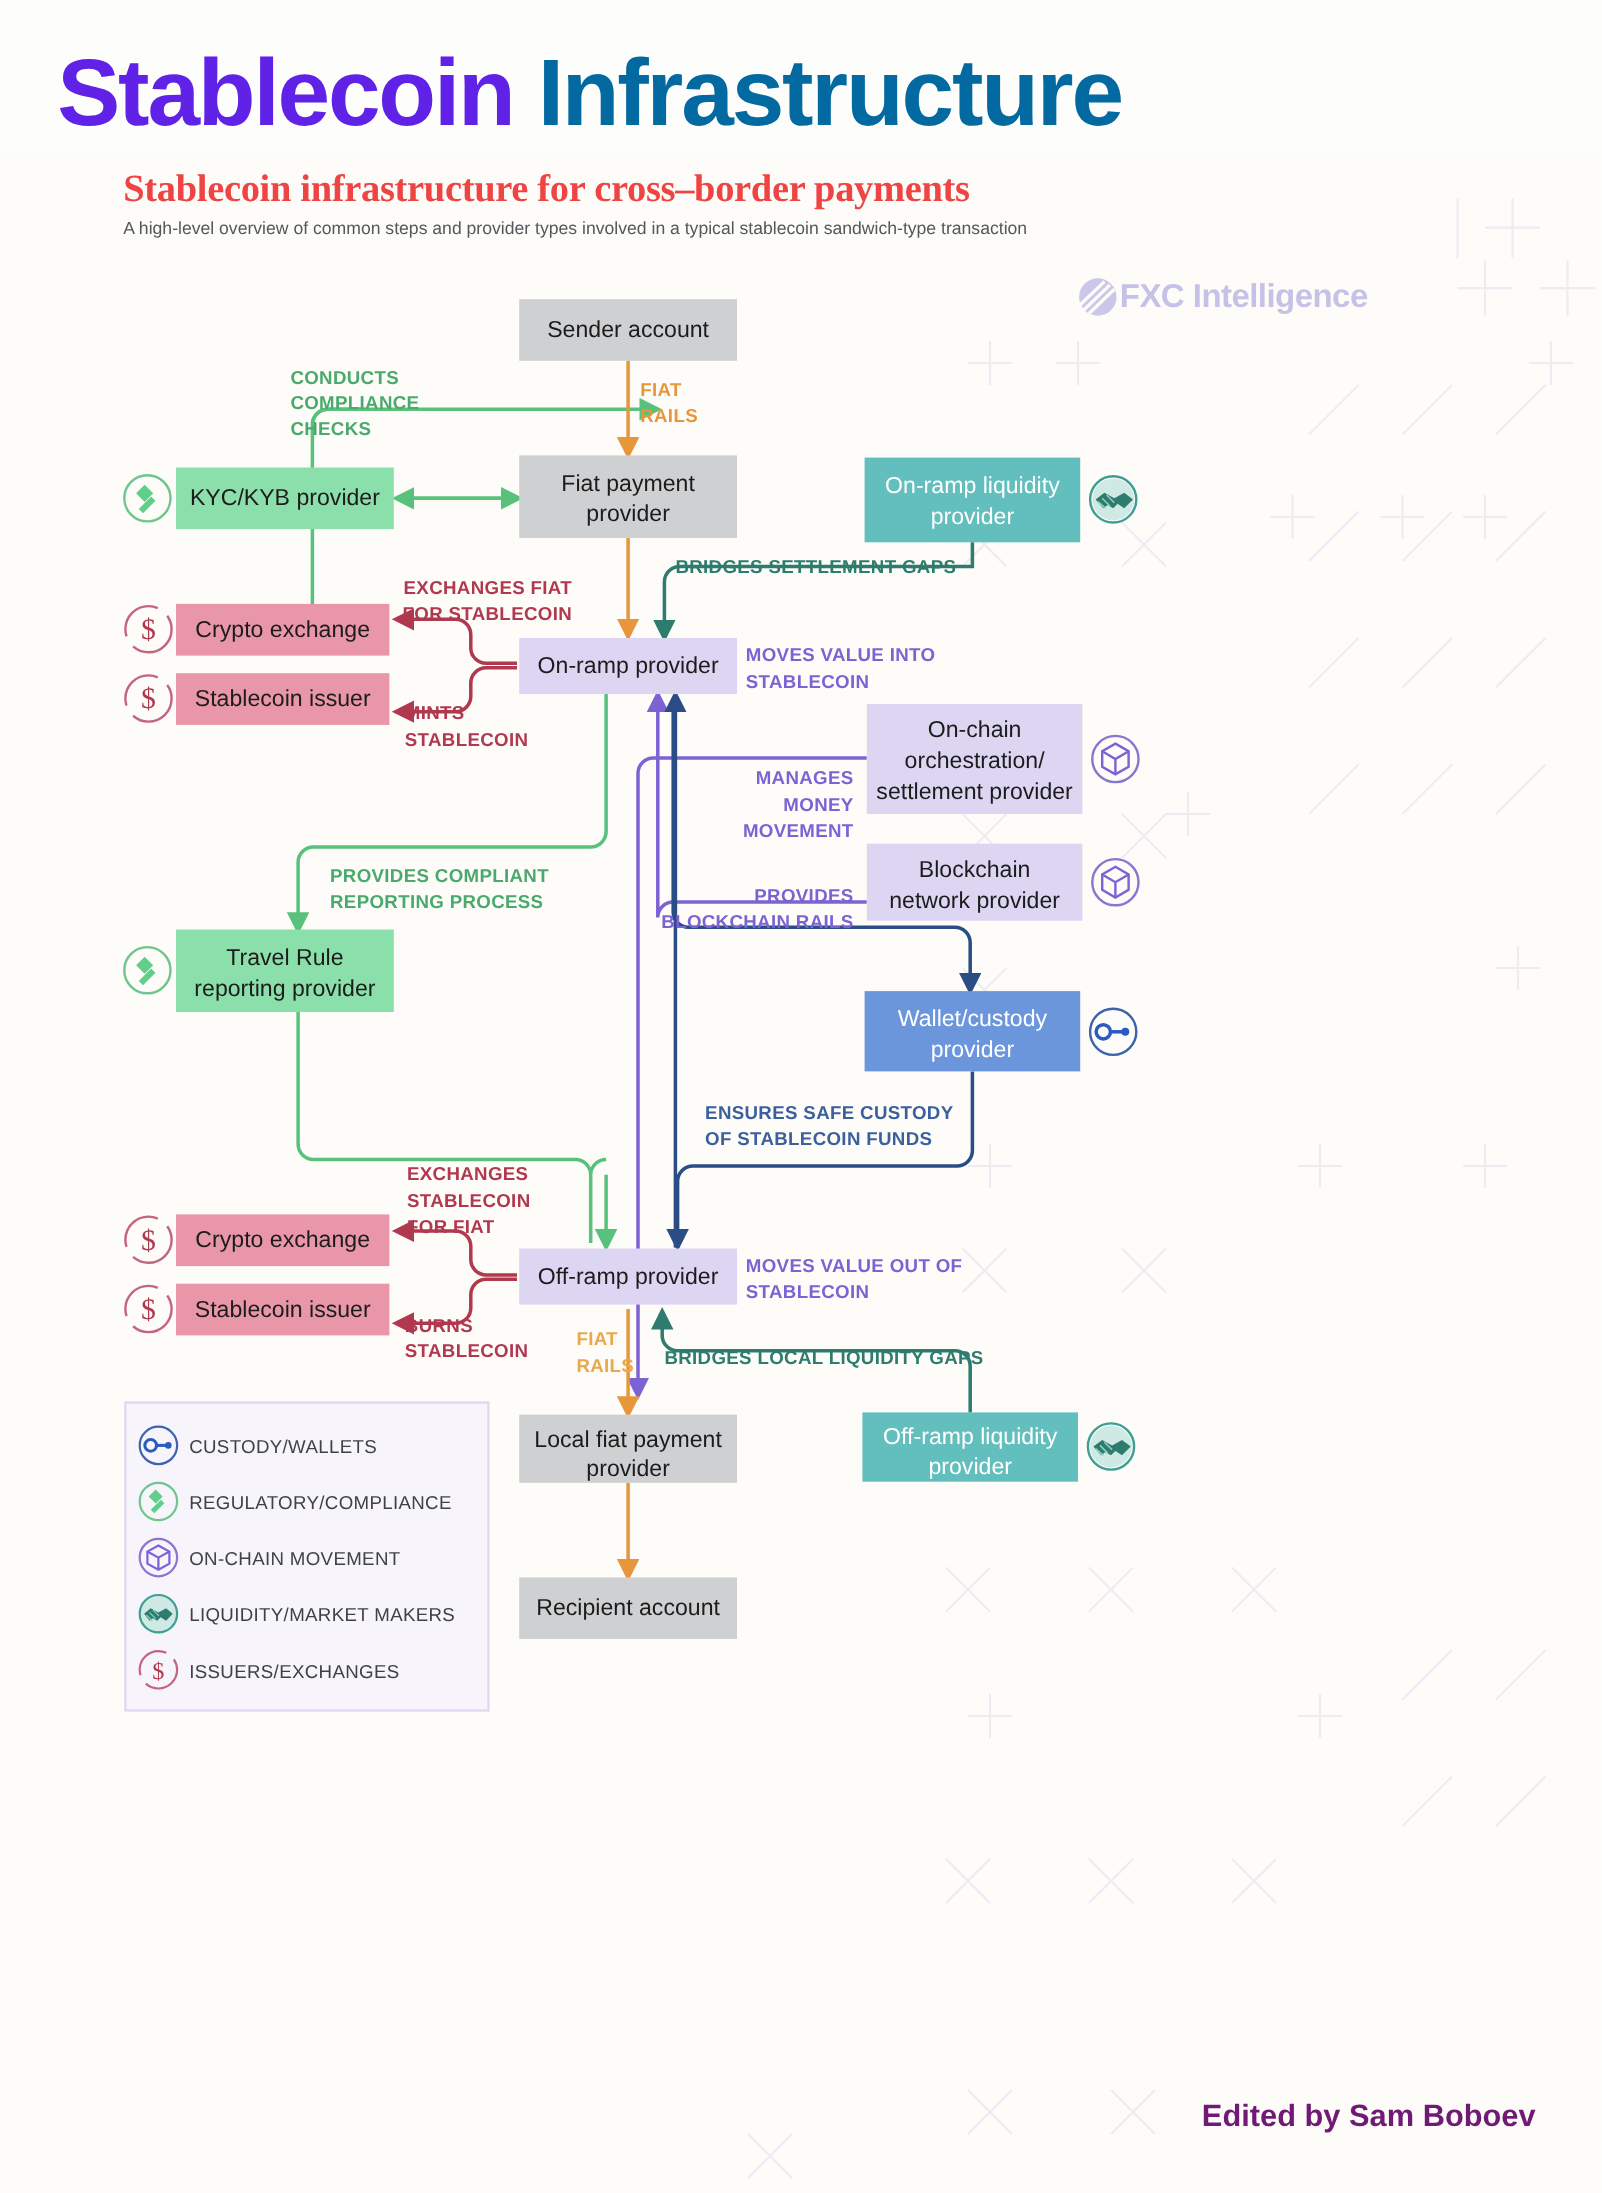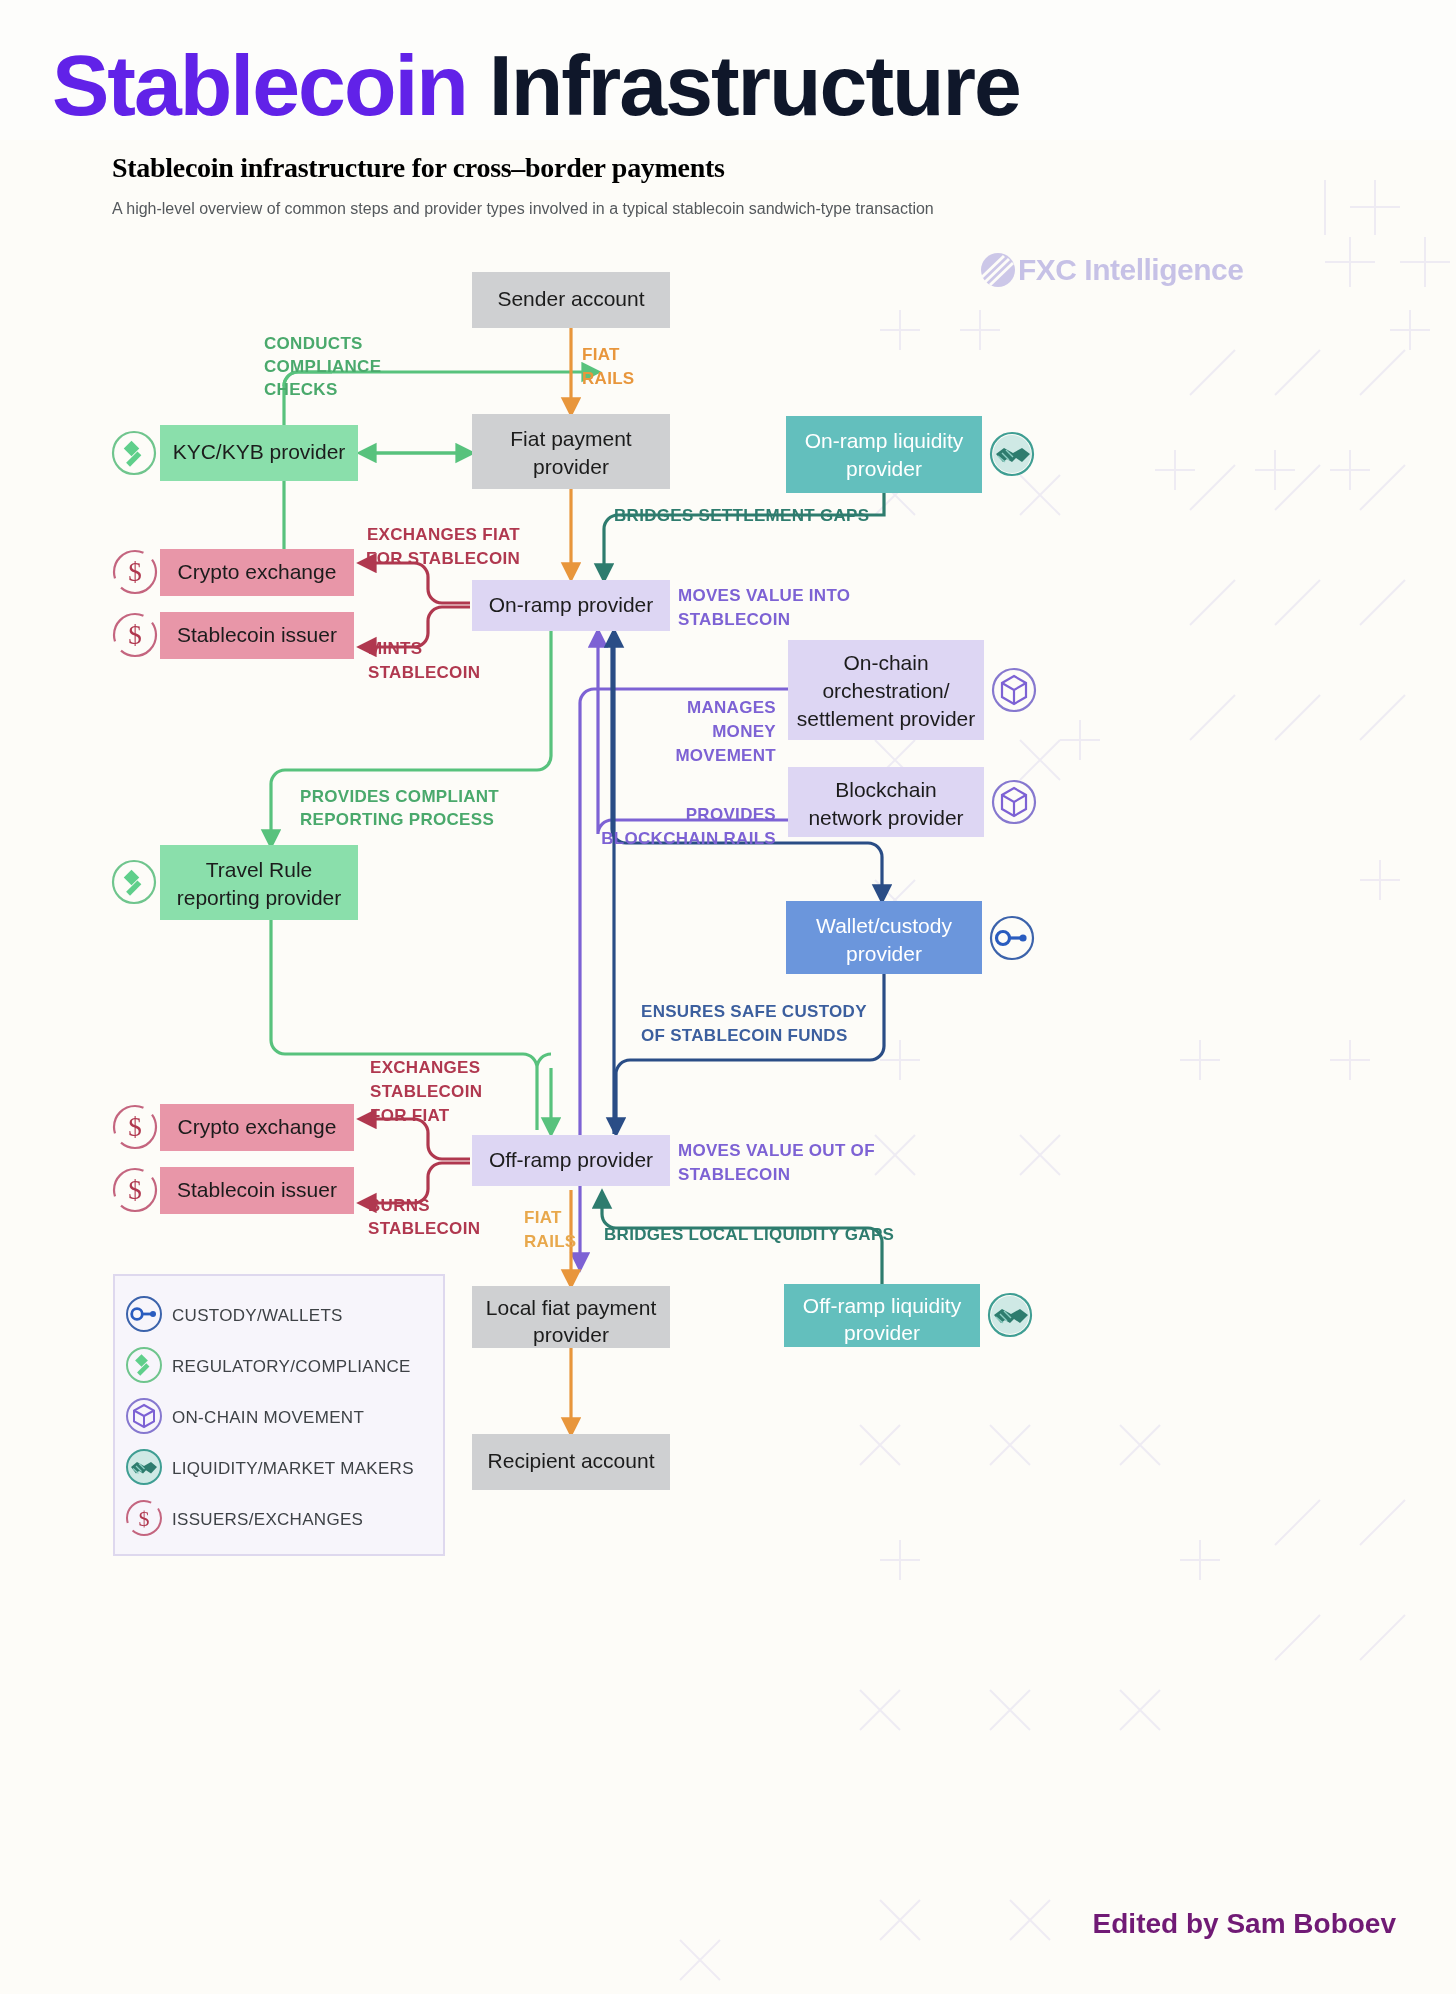--- a/index.html
+++ b/index.html
@@ -9,30 +9,30 @@
     font-family:"Liberation Sans", sans-serif;
     position:relative;overflow:hidden;
   }
   #title{
     position:absolute;left:52px;top:36px;
     font-size:86px;font-weight:bold;
     letter-spacing:-2px;
     white-space:nowrap;
   }
   #title .accent{color:#6122e8;}
-  #title .plain{color:#0f172a;}
+  #title .plain{color:#0369a1;}
 
   #card{
     position:absolute;left:0px;top:140px;width:1456px;height:1854px;
     background:#fdfcf8;
   }
   #subtitle{
     position:absolute;left:112px;top:152px;
     font-family:"Liberation Serif", serif;
-    font-weight:bold;font-size:28px;color:#000000;
+    font-weight:bold;font-size:35px;color:#ef4444;
     letter-spacing:-0.3px;white-space:nowrap;
   }
   #lede{
     position:absolute;left:112px;top:198px;width:900px;
     font-size:16px;line-height:1.32;color:#54585c;
   }
   #logo{
     position:absolute;left:978px;top:250px;
     display:flex;align-items:center;
     opacity:.38;

